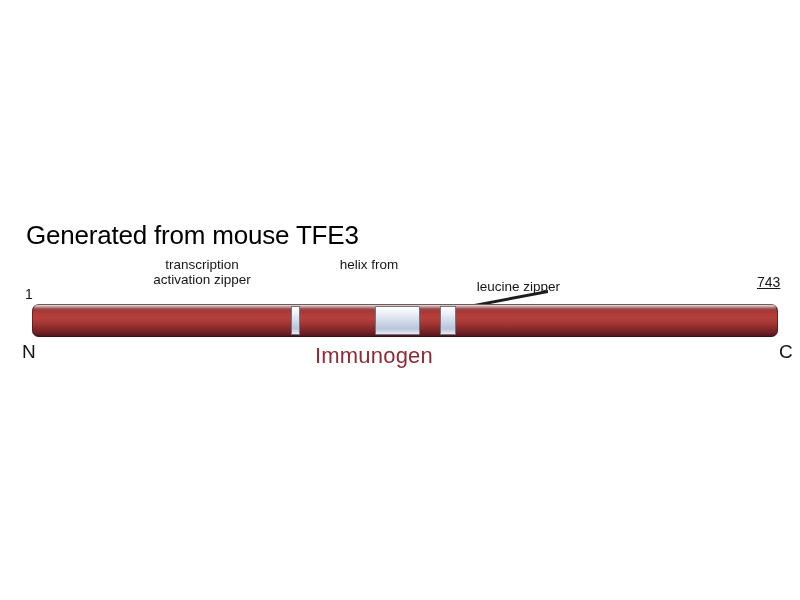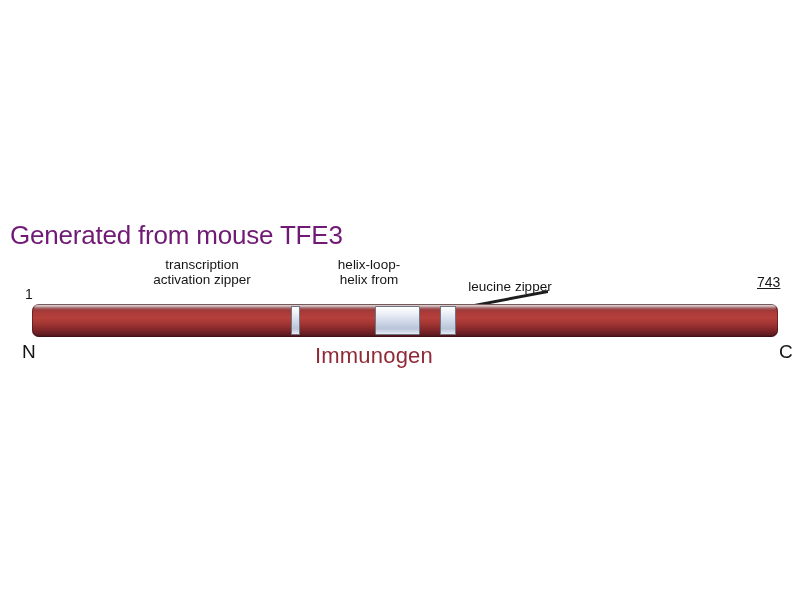--- a/index.html
+++ b/index.html
@@ -22,43 +22,43 @@
     position: absolute;
     left: 0;
     top: 0;
     width: 800px;
     height: 600px;
   }
 
   
   #title {
     position: absolute;
-    left: 10px;
+    left: 26px;
     top: 220px;
     font-size: 26px;
     font-weight: 400;
     letter-spacing: -0.2px;
-    color: #701a75;
+    color: #000000;
     white-space: nowrap;
   }
 
   
   .domain-label {
     position: absolute;
     font-size: 13.5px;
     line-height: 15px;
     text-align: center;
     color: #151515;
     white-space: nowrap;
   }
   .domain-label .ln { display: block; }
 
   #label-tad   { left: 112px; top: 257px; width: 180px; }
   #label-hlh   { left: 304px; top: 257px; width: 130px; }
-  #label-lzip  { left: 440px; top: 279px; width: 140px; text-align: center; }
+  #label-lzip  { left: 420px; top: 279px; width: 140px; text-align: right; }
 
   
   .terminus-number {
     position: absolute;
     font-size: 14px;
     color: #161616;
     white-space: nowrap;
   }
   #num-start { left: 25px;  top: 286px; }
   #num-end   { left: 757px; top: 274px; text-decoration: underline; }
@@ -153,21 +153,20 @@
 <div id="figure">
 
   <div id="title">Generated from mouse TFE3</div>
 
   <div class="domain-label" id="label-tad">
     <span class="ln">transcription</span>
     <span class="ln">activation zipper</span>
   </div>
 
   <div class="domain-label" id="label-hlh">
-    <span class="ln">helix-loop-</span>
     <span class="ln">helix from</span>
   </div>
 
   <div class="domain-label" id="label-lzip">
     <span class="ln">leucine zipper</span>
   </div>
 
   <svg id="leader-lzip" viewBox="0 0 120 26">
     <polygon points="2,24 118,2 118,5 6,26" fill="#1d1d1d"></polygon>
   </svg>

